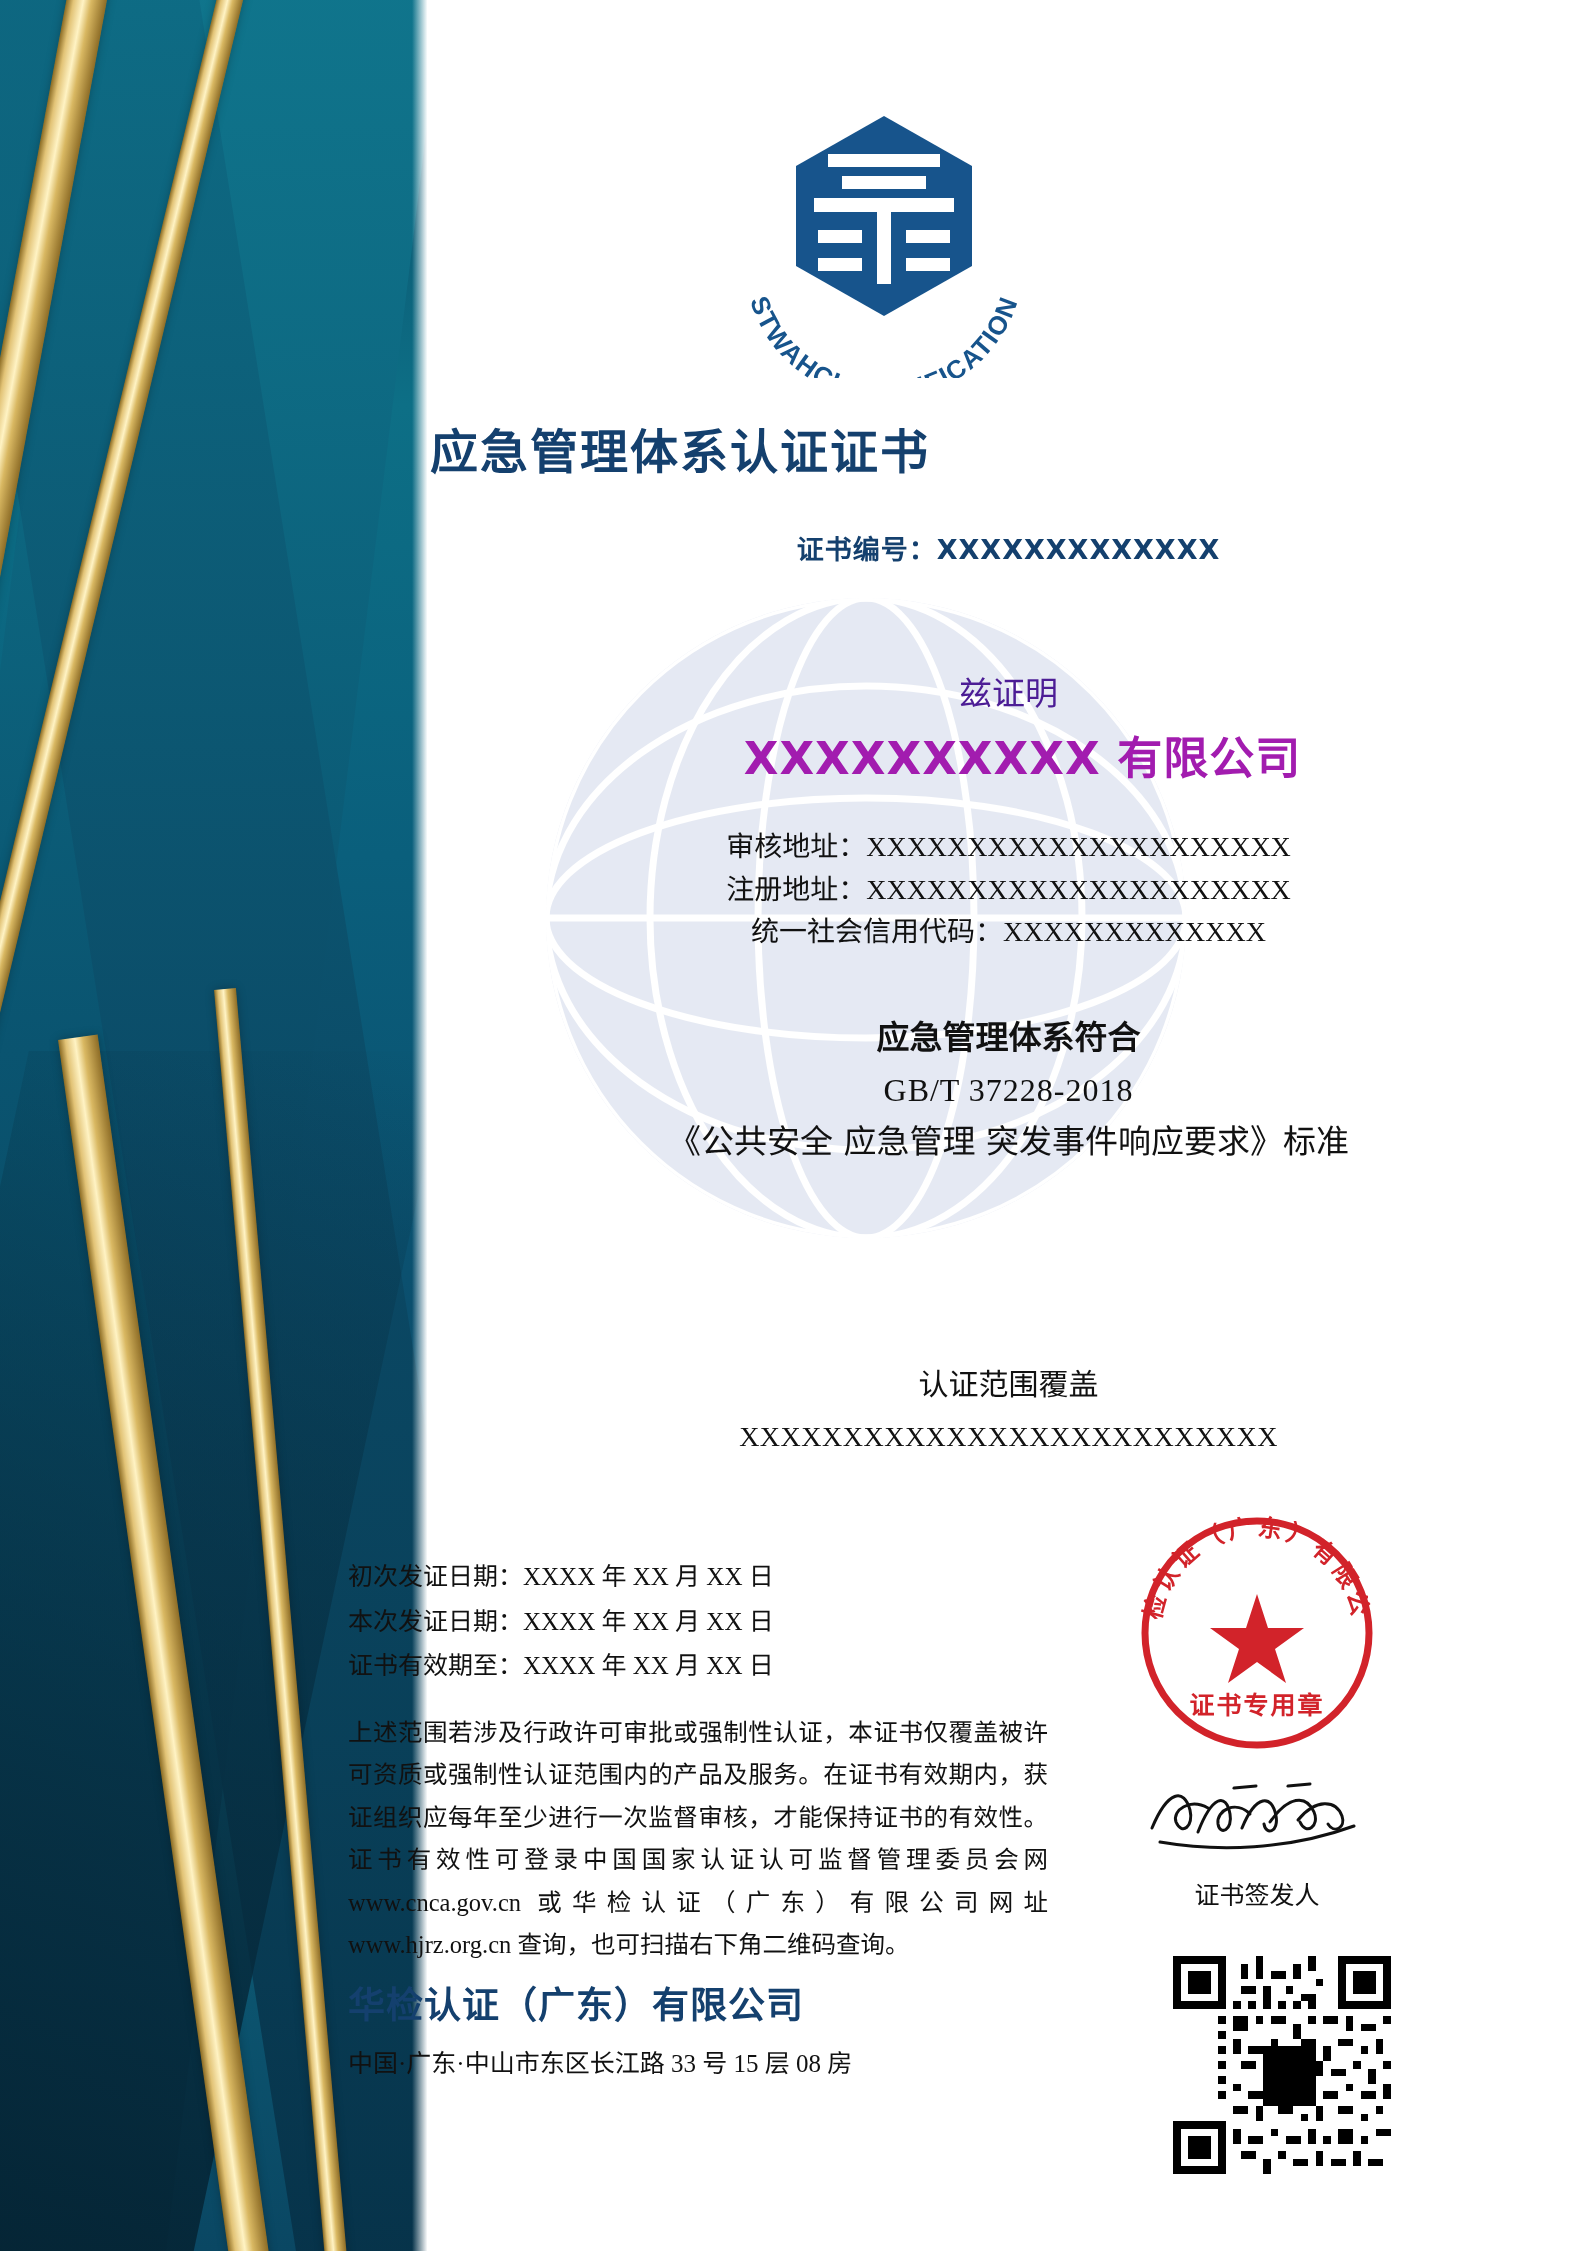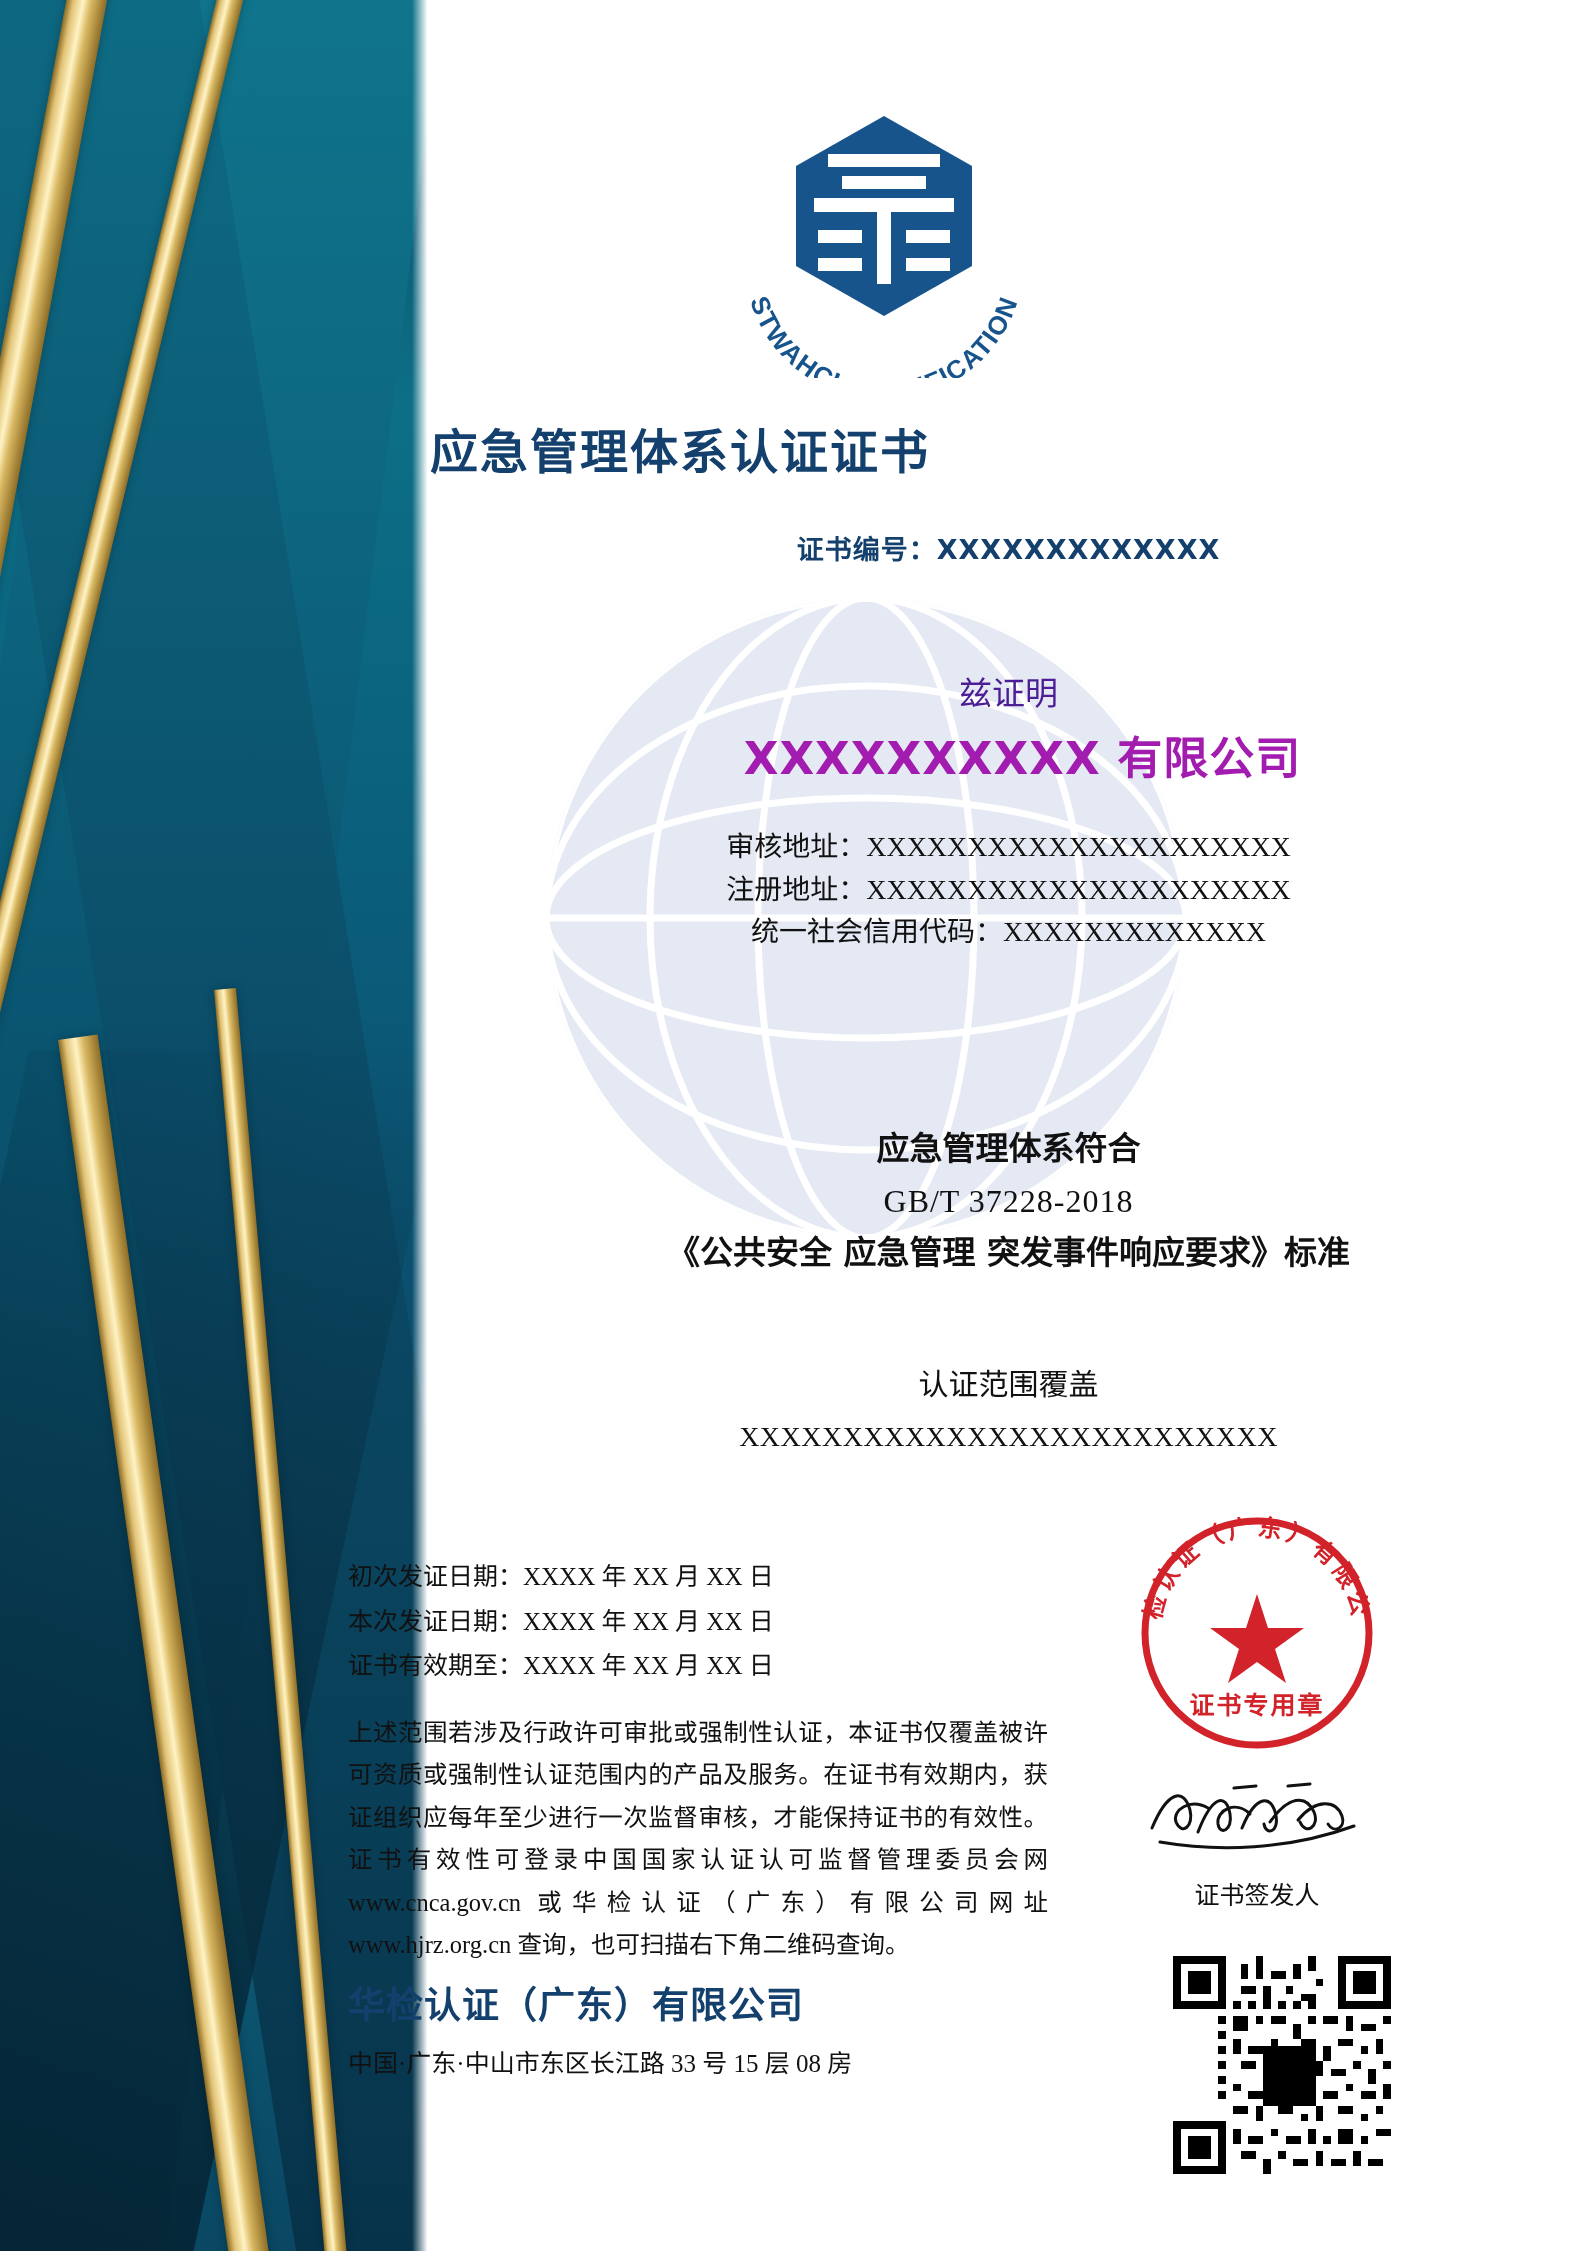--- a/index.html
+++ b/index.html
@@ -168,29 +168,29 @@
     text-align: center;
     font-size: 28px;
     color: #111;
     line-height: 1.52;
   }
   .addr-block div { white-space: nowrap; }
 
   .std-block {
     position: absolute;
     left: 430px;
-    top: 1123px;
+    top: 1012px;
     width: 1157px;
     text-align: center;
     color: #111;
     line-height: 1.6;
   }
   .std-1 { font-size: 33px; font-weight: bold; font-family:"DejaVu Sans","Liberation Sans",sans-serif;}
   .std-2 { font-size: 32px; letter-spacing: 1px; }
-  .std-3 { font-size: 33px; font-weight: bold; font-family:"DejaVu Sans","Liberation Sans",sans-serif;}
+  .std-3 { font-size: 33px; font-weight: normal; font-family:"DejaVu Sans","Liberation Sans",sans-serif;}
 
   .scope-block {
     position: absolute;
     left: 430px;
     top: 1359px;
     width: 1157px;
     text-align: center;
     color: #111;
     line-height: 1.75;
   }

